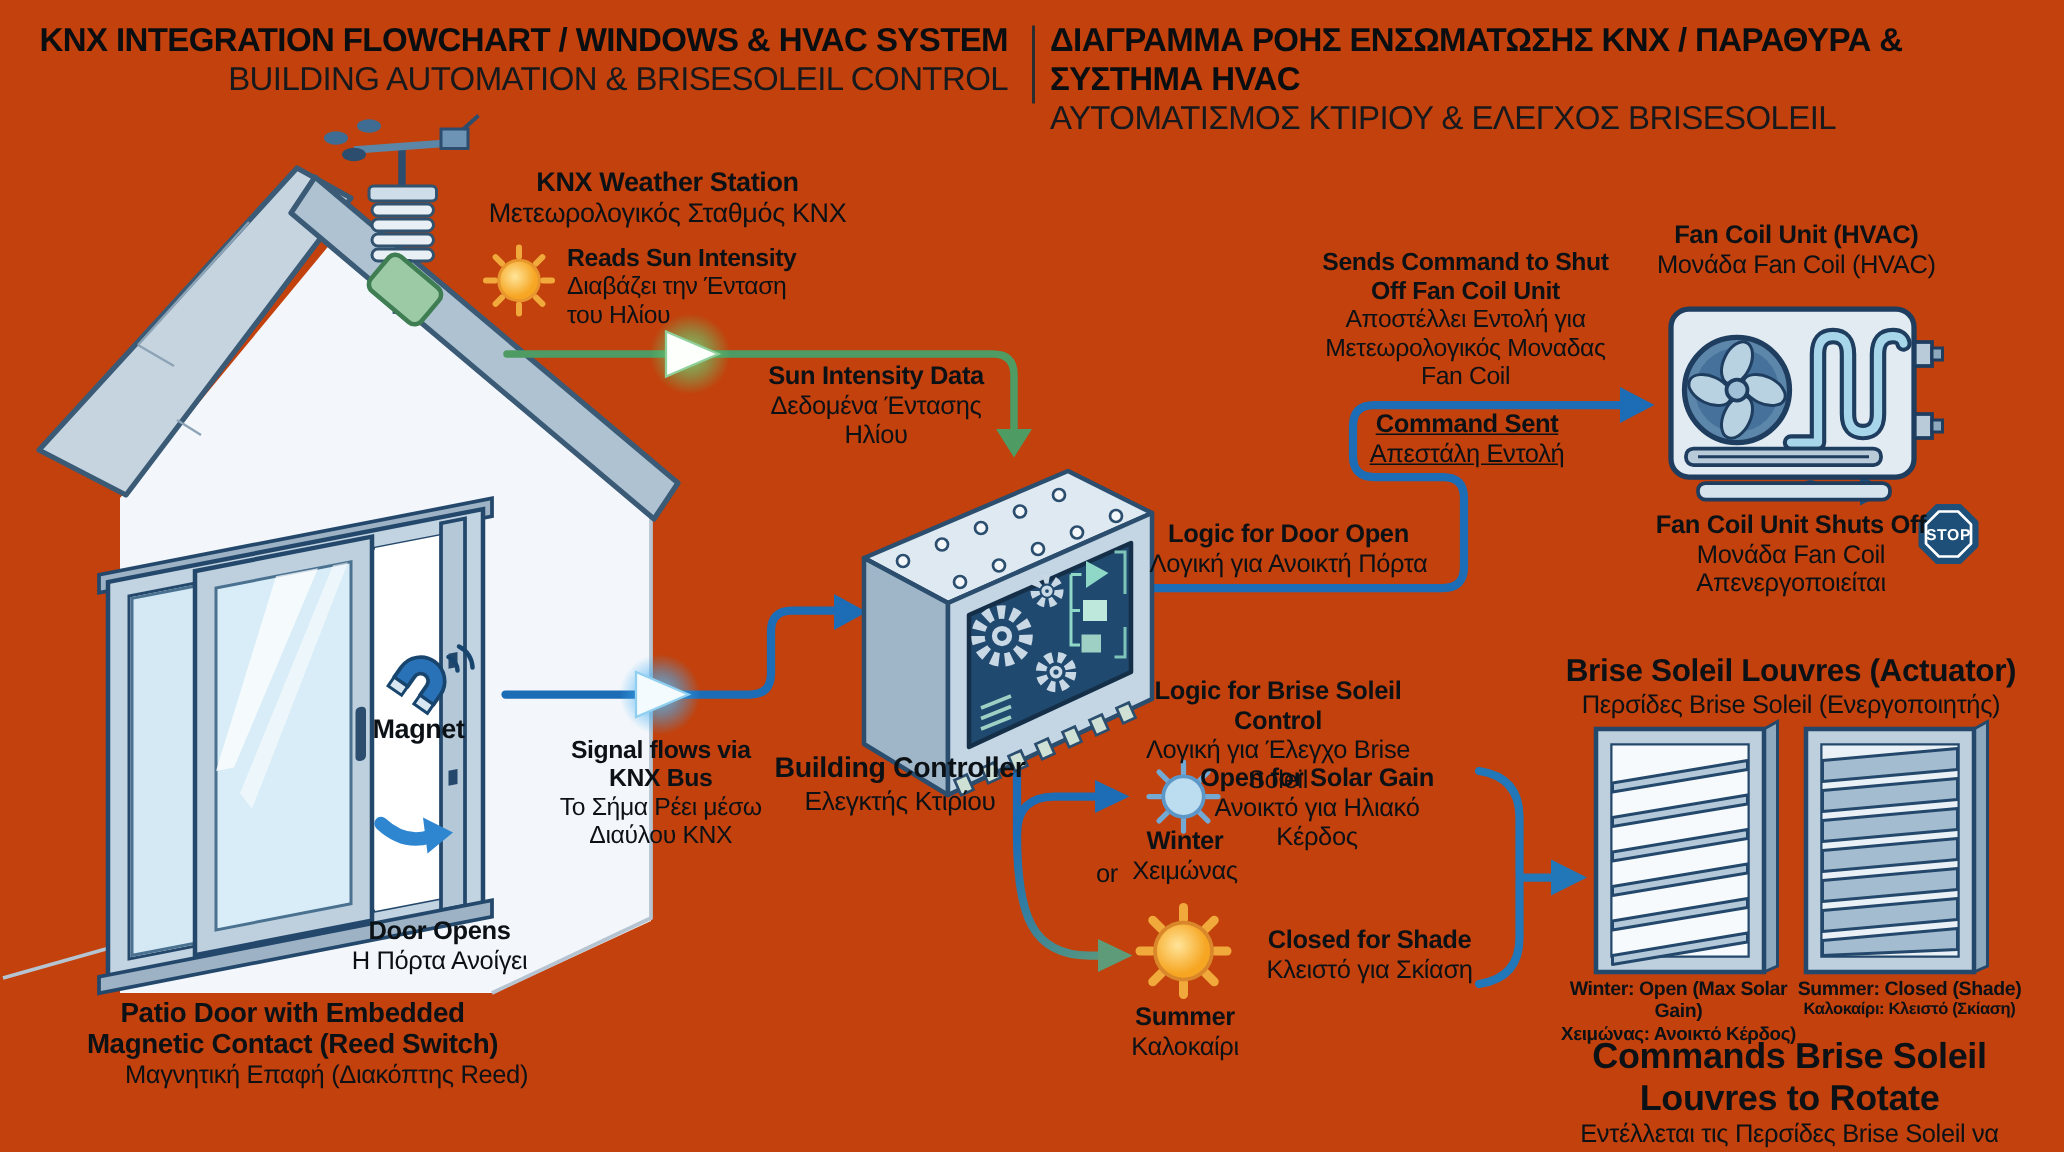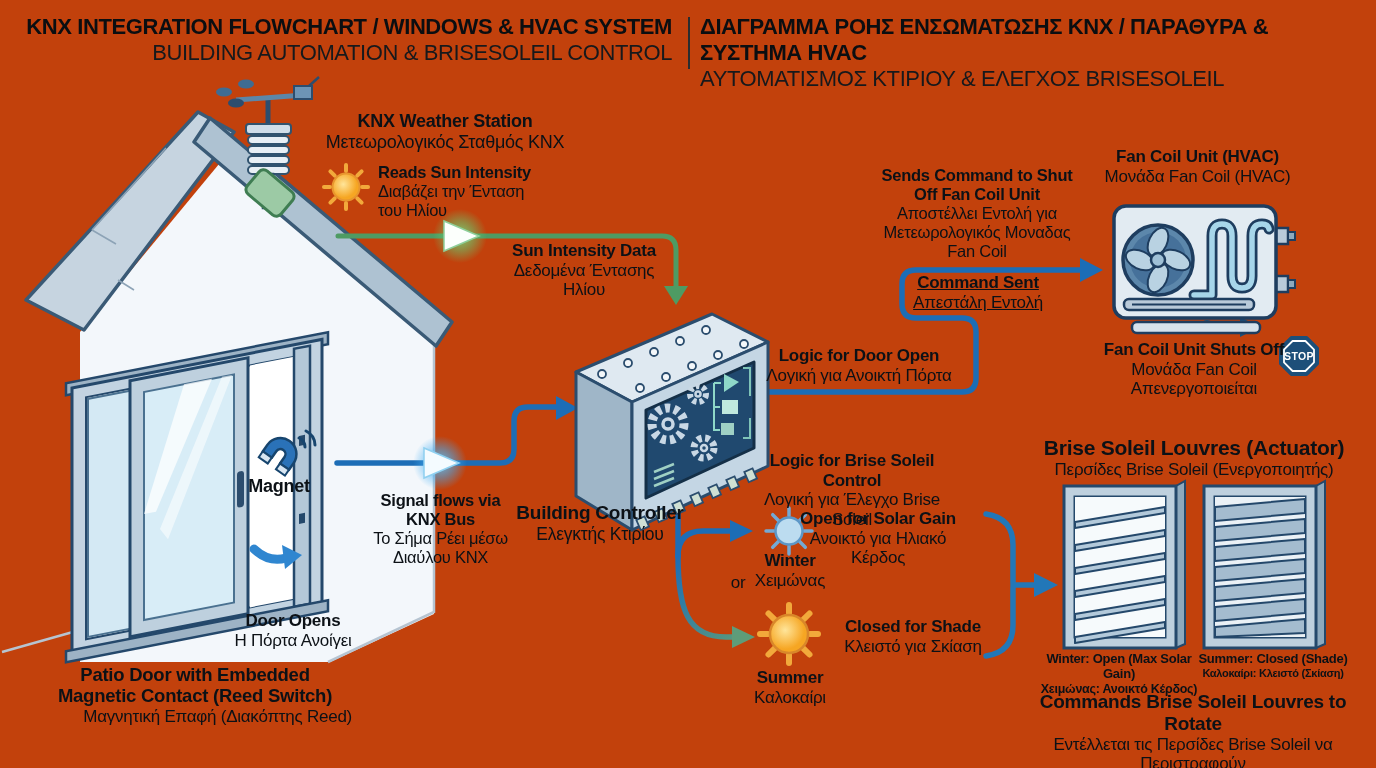--- a/index.html
+++ b/index.html
@@ -402,18 +402,18 @@
     <span class="en">Winter: Open (Max Solar Gain)</span>
     <span class="gr-b" style="font-size:12.5px;">Χειμώνας: Ανοικτό Κέρδος)</span>
   </div>
 
   <div class="lbl" style="left:1198px;top:652px;width:150px;font-size:13px;">
     <span class="en">Summer: Closed (Shade)</span>
     <span class="gr-b" style="font-size:11px;">Καλοκαίρι: Κλειστό (Σκίαση)</span>
   </div>
 
   <div class="lbl" style="left:1038px;top:691px;width:310px;">
-    <span class="en" style="font-size:19px;">Commands Brise Soleil Louvres to Rotate</span>
+    <span class="en" style="font-size:24px;">Commands Brise Soleil Louvres to Rotate</span>
     <span class="gr" style="font-size:17px;">Εντέλλεται τις Περσίδες Brise Soleil να</span>
     <span class="gr" style="font-size:17px;">Περιστραφούν</span>
   </div>
 
 </div>
 
 </body></html>

